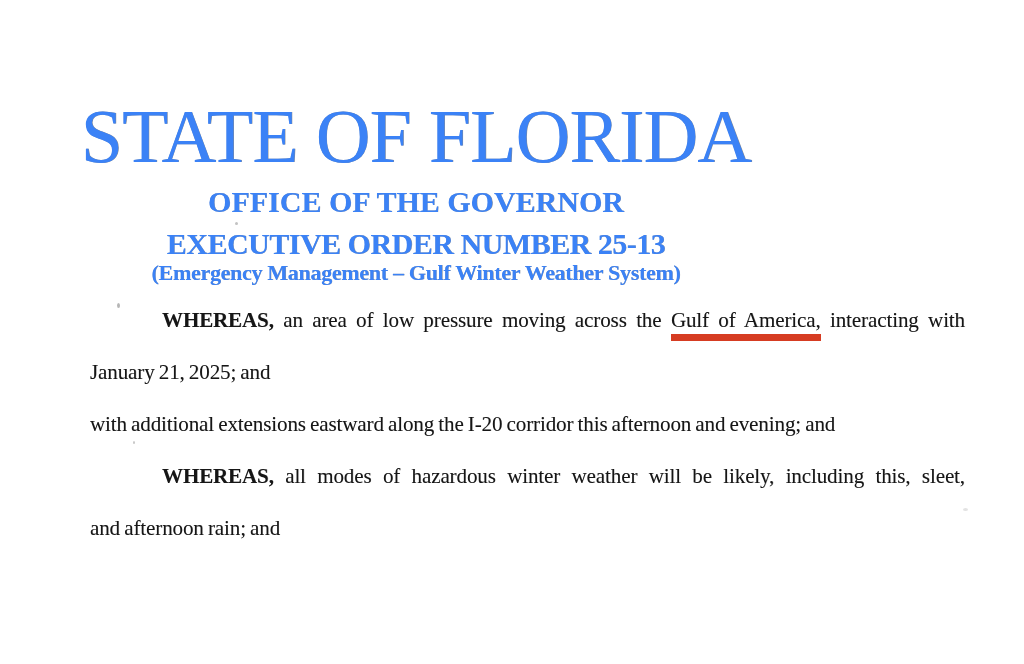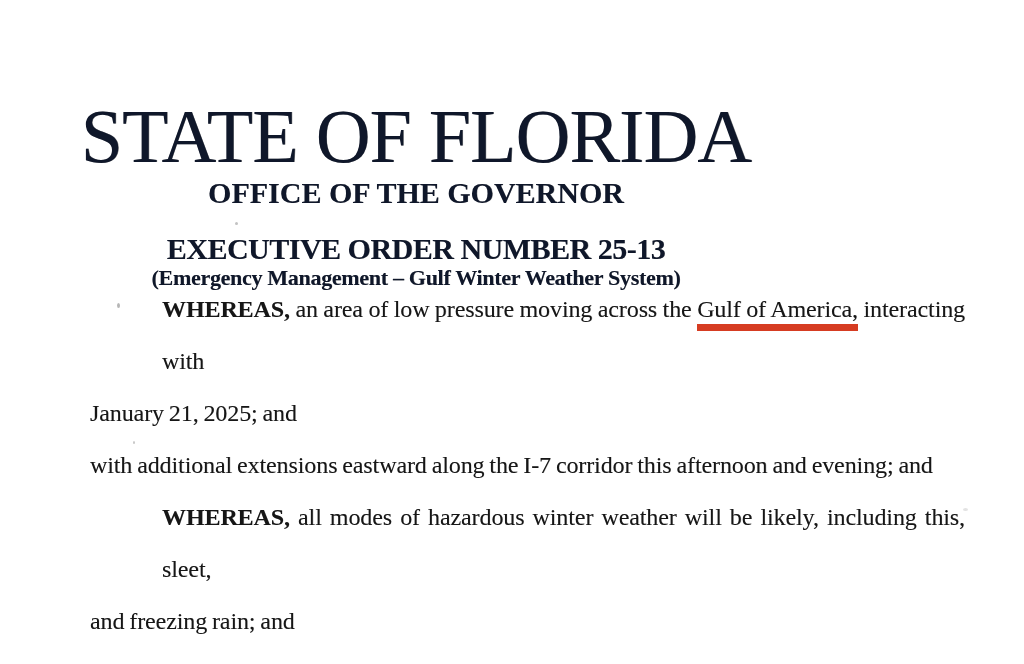--- a/index.html
+++ b/index.html
@@ -9,46 +9,46 @@
     background: #ffffff;
     font-family: "Liberation Serif", serif;
     color: var(--ink);
     position: relative;
     overflow: hidden;
   }
   .page { position: absolute; inset: 0; background: #ffffff; }
 
   .header {
     position: absolute; top: 96px; left: 0; width: 832px;
-    text-align: center; color: #0f172a;
+    text-align: center; color: #3b82f6;
   }
   .title {
     font-size: 76px; line-height: 80px; letter-spacing: -1px;
     font-weight: normal;
     text-shadow: 0.4px 0.4px 0 rgba(0,0,0,0.45);
   }
   .sub1 {
-    font-size: 30px; line-height: 32px; font-weight: bold; margin-top: 1px;
+    font-size: 30px; line-height: 32px; font-weight: bold; margin-top: 10px;
     text-shadow: 0.3px 0.3px 0 rgba(0,0,0,0.4);
   }
   .sub2 {
-    font-size: 30px; line-height: 32px; font-weight: bold; margin-top: 24px;
+    font-size: 30px; line-height: 32px; font-weight: bold; margin-top: 10px;
     letter-spacing: -0.5px;
     text-shadow: 0.3px 0.3px 0 rgba(0,0,0,0.4);
     font-family: Liberation Serif, serif;
   }
   .sub3 {
     font-size: 22px; line-height: 26px; font-weight: bold; 
     letter-spacing: -0.3px;
     text-shadow: 0.3px 0.3px 0 rgba(0,0,0,0.4);
   }
 
   .body-text {
-    position: absolute; left: 90px; top: 283px; width: 875px;
-    font-size: 24px; line-height: 52px;
+    position: absolute; left: 90px; top: 294px; width: 875px;
+    font-size: 21px; line-height: 52px;
     letter-spacing: -0.1px; word-spacing: -1px;
     color: #161616;
     text-shadow: 0.3px 0.3px 0 rgba(0,0,0,0.3);
   }
   .line { white-space: normal; }
   .line.justify { text-align: justify; text-align-last: justify; }
   .line.indent { padding-left: 72px; }
   .bold { font-weight: bold; }
   .red-underline {
     border-bottom: 7px solid var(--red-underline);
@@ -74,25 +74,25 @@
   </header>
 
   <main class="body-text">
 
     <div class="line indent justify"><span class="bold">WHEREAS,</span><span> an area of low pressure moving across the </span><span class="red-underline">Gulf of America,</span><span> interacting with</span></div>
 
 
     <div class="line"><span>January 21, 2025; and</span></div>
 
 
-    <div class="line"><span>with additional extensions eastward along the I-7 corridor this afternoon and evening; and</span></div>
+    <div class="line"><span>with additional extensions eastward along the I-20 corridor this afternoon and evening; and</span></div>
 
     <div class="line indent justify"><span class="bold">WHEREAS,</span><span> all modes of hazardous winter weather will be likely, including this, sleet,</span></div>
 
-    <div class="line"><span>and freezing rain; and</span></div>
+    <div class="line"><span>and afternoon rain; and</span></div>
 
   </main>
 
   <div class="speck s1"></div>
   <div class="speck s2"></div>
   <div class="speck s3"></div>
   <div class="speck s4"></div>
 
 </div>
 

